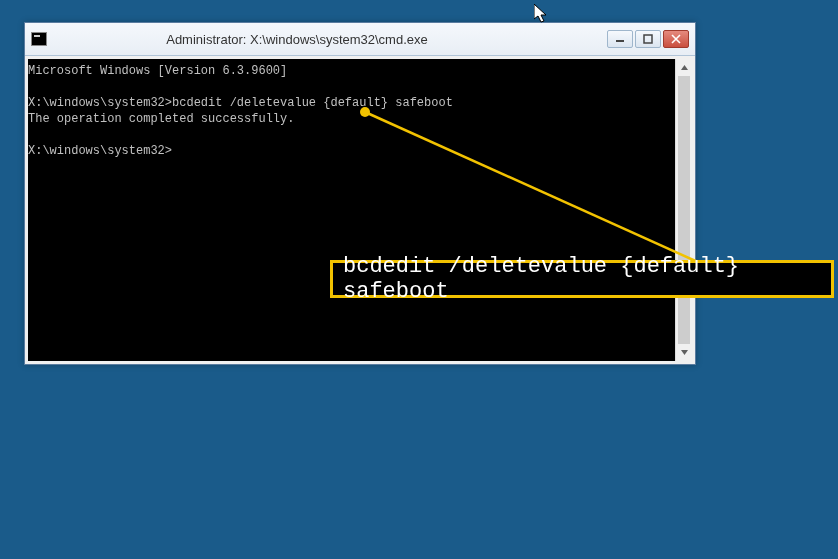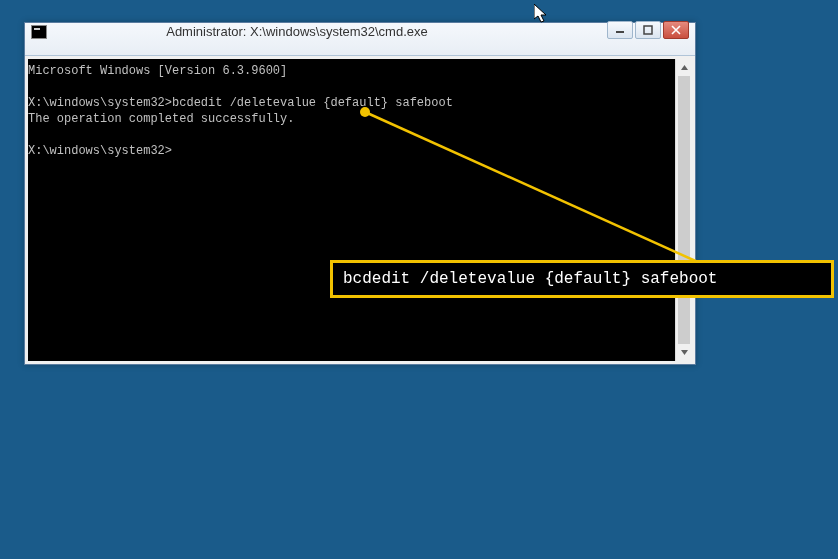--- a/index.html
+++ b/index.html
@@ -19,21 +19,21 @@
     border: 1px solid #5a7ca0;
     box-shadow: 0 0 6px rgba(0,0,0,.25);
     display: flex;
     flex-direction: column;
   }
   .titlebar {
     height: 28px;
     background: linear-gradient(#f5f8fc, #e8eef5);
     border-bottom: 1px solid #b0c4d8;
     display: flex;
-    align-items: flex-end;
+    align-items: center;
     padding: 16px 4px;
     gap: 14px;
   }
   .titlebar .app-icon {
     width: 16px;
     height: 14px;
     background: #000;
     border: 1px solid #888;
     position: relative;
     margin-left: 2px;
@@ -130,21 +130,21 @@
   .callout {
     position: absolute;
     left: 330px;
     top: 260px;
     width: 504px;
     height: 38px;
     background: #000;
     border: 3px solid #f2c200;
     color: #fff;
     font-family: "Consolas", "Courier New", monospace;
-    font-size: 16px;
+    font-size: 22px;
     display: flex;
     align-items: center;
     padding: 0 10px;
   }
   .annot-svg {
     position: absolute;
     left: 0; top: 0;
     pointer-events: none;
   }
 </style>

